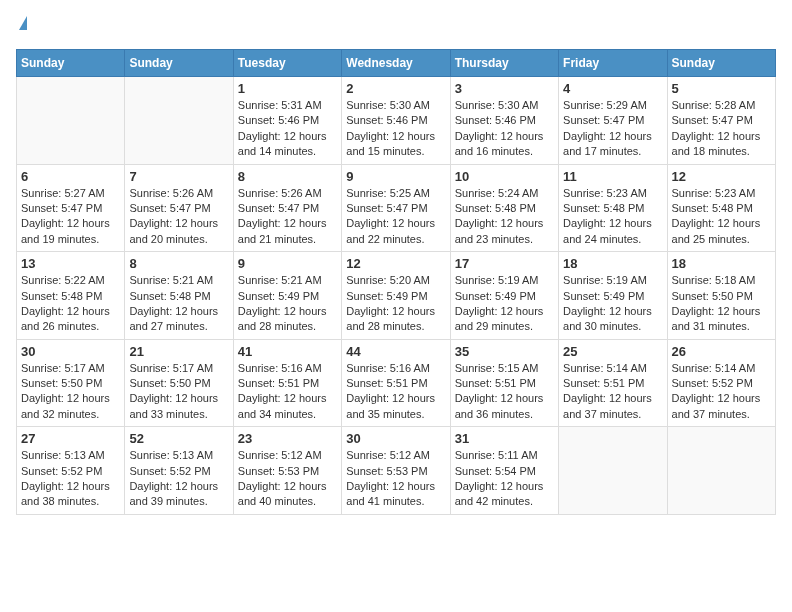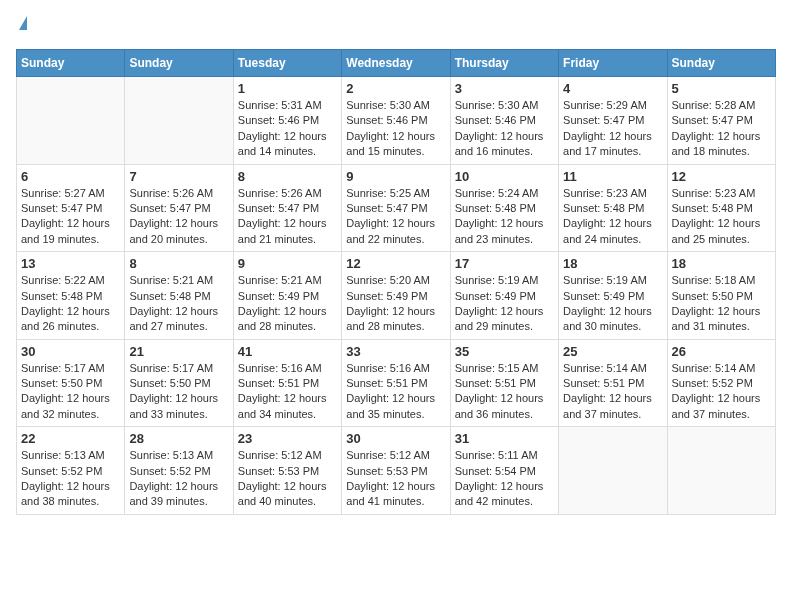--- a/index.html
+++ b/index.html
@@ -218,43 +218,43 @@
         </td>
         <td>
           <div class="day-number">21</div>
           <div class="day-info">Sunrise: 5:17 AM<br>Sunset: 5:50 PM<br>Daylight: 12 hours<br>and 33 minutes.</div>
         </td>
         <td>
           <div class="day-number">41</div>
           <div class="day-info">Sunrise: 5:16 AM<br>Sunset: 5:51 PM<br>Daylight: 12 hours<br>and 34 minutes.</div>
         </td>
         <td>
-          <div class="day-number">33</div>
+          <div class="day-number">44</div>
           <div class="day-info">Sunrise: 5:16 AM<br>Sunset: 5:51 PM<br>Daylight: 12 hours<br>and 35 minutes.</div>
         </td>
         <td>
           <div class="day-number">35</div>
           <div class="day-info">Sunrise: 5:15 AM<br>Sunset: 5:51 PM<br>Daylight: 12 hours<br>and 36 minutes.</div>
         </td>
         <td>
           <div class="day-number">25</div>
           <div class="day-info">Sunrise: 5:14 AM<br>Sunset: 5:51 PM<br>Daylight: 12 hours<br>and 37 minutes.</div>
         </td>
         <td>
           <div class="day-number">26</div>
           <div class="day-info">Sunrise: 5:14 AM<br>Sunset: 5:52 PM<br>Daylight: 12 hours<br>and 37 minutes.</div>
         </td>
       </tr>
       <tr>
         <td>
-          <div class="day-number">22</div>
+          <div class="day-number">27</div>
           <div class="day-info">Sunrise: 5:13 AM<br>Sunset: 5:52 PM<br>Daylight: 12 hours<br>and 38 minutes.</div>
         </td>
         <td>
-          <div class="day-number">28</div>
+          <div class="day-number">52</div>
           <div class="day-info">Sunrise: 5:13 AM<br>Sunset: 5:52 PM<br>Daylight: 12 hours<br>and 39 minutes.</div>
         </td>
         <td>
           <div class="day-number">23</div>
           <div class="day-info">Sunrise: 5:12 AM<br>Sunset: 5:53 PM<br>Daylight: 12 hours<br>and 40 minutes.</div>
         </td>
         <td>
           <div class="day-number">30</div>
           <div class="day-info">Sunrise: 5:12 AM<br>Sunset: 5:53 PM<br>Daylight: 12 hours<br>and 41 minutes.</div>
         </td>

